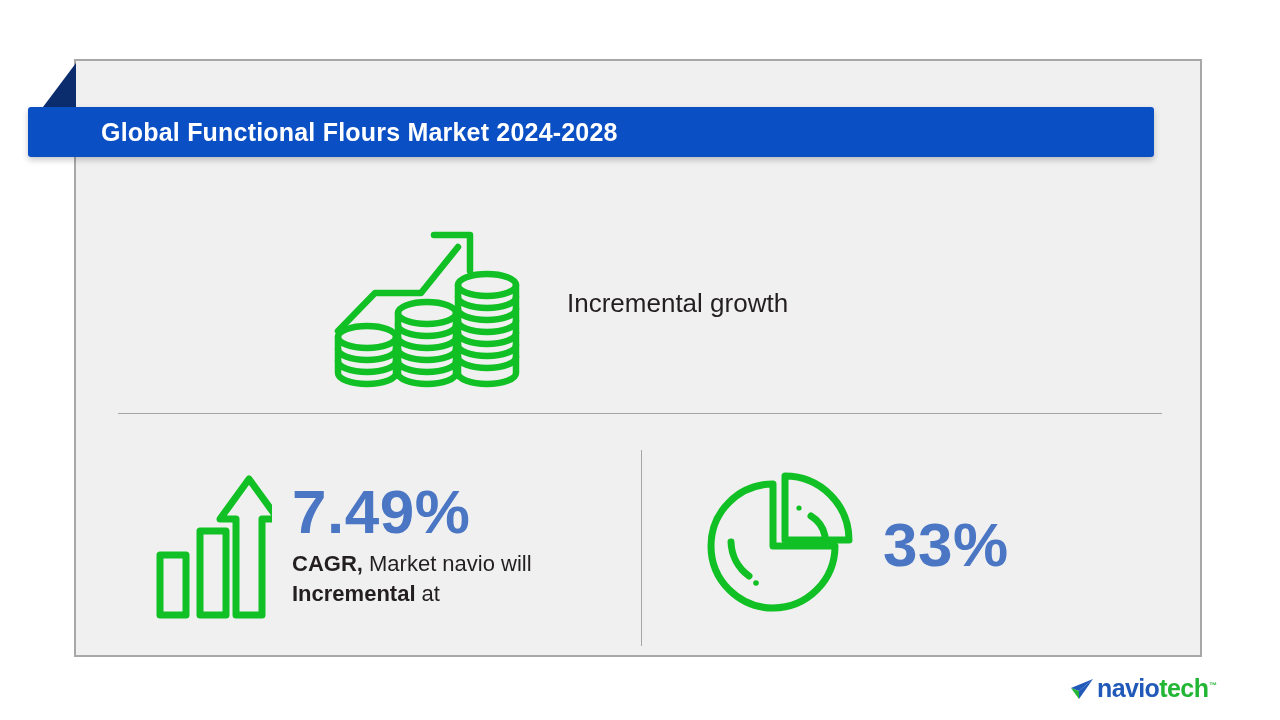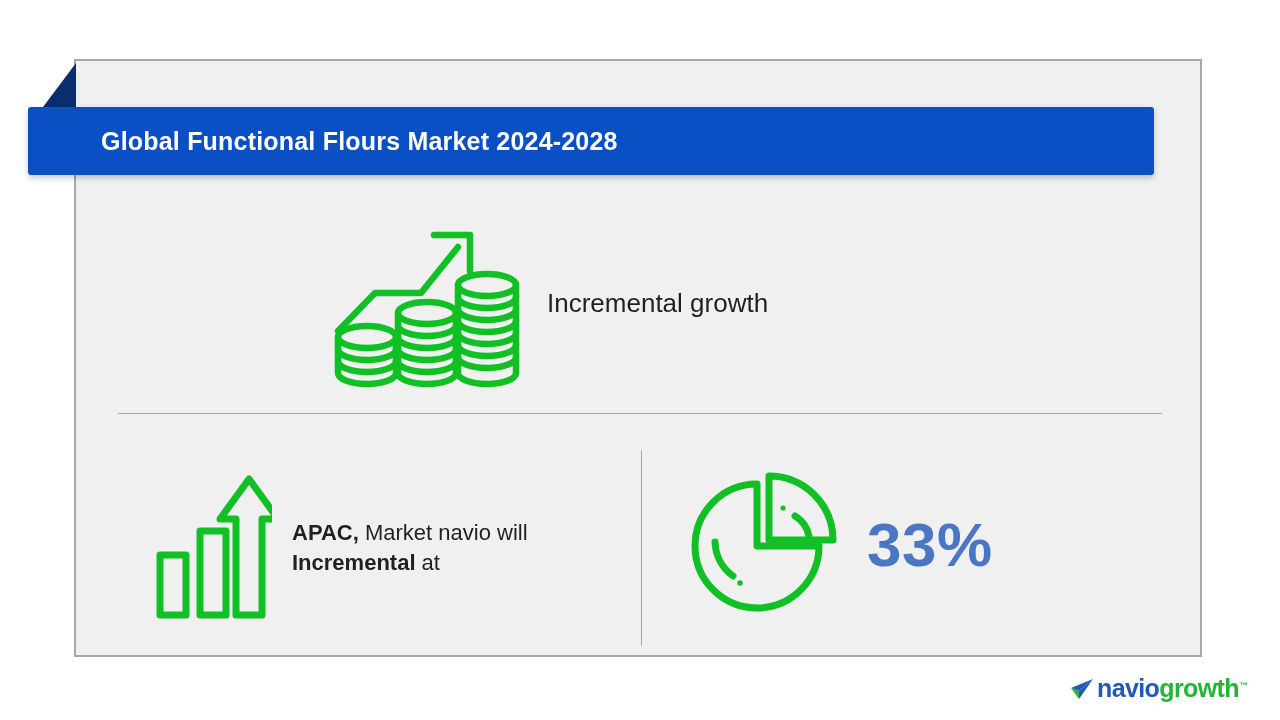--- a/index.html
+++ b/index.html
@@ -40,21 +40,21 @@
     width: 36px;
     height: 48px;
     background: #0b2d6e;
     clip-path: polygon(100% 0, 100% 100%, 0 100%);
   }
   .ribbon {
     position: absolute;
     left: 28px;
     top: 107px;
     width: 1126px;
-    height: 68px;
+    height: 50px;
     background: #0b4fc4;
     border-radius: 3px;
     box-shadow: 0 3px 6px rgba(0,0,0,0.22);
     display: flex;
     align-items: center;
   }
   .ribbon-title {
     color: #ffffff;
     font-size: 25px;
     font-weight: bold;
@@ -89,21 +89,21 @@
     font-weight: bold;
     line-height: 0.98;
     letter-spacing: 1px;
     white-space: nowrap;
   }
   .big-caption {
     color: #231f20;
     font-size: 26px;
     font-weight: normal;
     margin-top: 8px;
-    margin-left: 0;
+    margin-left: 20px;
     white-space: nowrap;
   }
 
   
   .h-divider {
     position: absolute;
     left: 118px;
     top: 413px;
     width: 1044px;
     height: 1px;
@@ -131,21 +131,21 @@
     display: flex;
     align-items: center;
     box-sizing: border-box;
   }
   .panel-left {
     width: 523px;
     padding-left: 38px;
   }
   .panel-right {
     width: 521px;
-    padding-left: 50px;
+    padding-left: 66px;
   }
   .bars-icon {
     width: 116px;
     height: 148px;
     flex: none;
   }
   .pie-icon {
     width: 148px;
     height: 150px;
     flex: none;
@@ -262,21 +262,22 @@
       <div class="bars-icon">
         <svg viewBox="0 0 116 148" width="116" height="148" aria-hidden="true">
           <g fill="none" stroke="#11c024" stroke-width="7" stroke-linejoin="round" stroke-linecap="round">
             <rect x="4" y="84" width="26" height="60"></rect>
             <rect x="44" y="60" width="26" height="84"></rect>
             <path d="M80 144 V48 H64 L93 8 L122 48 H106 V144 Z"></path>
           </g>
         </svg>
       </div>
       <div class="panel-text">
-        <div class="stat-desc"><span class="b">APAC,</span><span> Market navio will </span><span class="b">Incremental</span><span> at</span></div>
+        <div class="stat-number">7.49%</div>
+        <div class="stat-desc"><span class="b">CAGR,</span><span> Market navio will </span><span class="b">Incremental</span><span> at</span></div>
       </div>
     </div>
 
     <div class="panel panel-right">
       <div class="pie-icon">
         <svg viewBox="0 0 148 150" width="148" height="150" aria-hidden="true">
           <g fill="none" stroke="#11c024" stroke-width="7" stroke-linecap="round" stroke-linejoin="round">
 
             <path d="M66 14 A62 62 0 1 0 128 76 L66 76 Z"></path>
 
@@ -299,16 +300,16 @@
   </div>
 
   <div class="logo">
     <div class="logo-mark">
       <svg viewBox="0 0 26 24" width="26" height="24" aria-hidden="true">
         <path d="M25 2 L3 11 L11 14 Z" fill="#2159b8"></path>
         <path d="M3 11 L11 14 L11 22 Z" fill="#21b634"></path>
         <path d="M11 14 L25 2 L11 22 Z" fill="#2159b8"></path>
       </svg>
     </div>
-    <div class="logo-text"><span class="logo-tech">navio</span><span class="logo-navio">growth</span><span class="logo-tm">™</span></div>
+    <div class="logo-text"><span class="logo-tech">navio</span><span class="logo-navio">tech</span><span class="logo-tm">™</span></div>
   </div>
 
 </div>
 
 </body></html>

